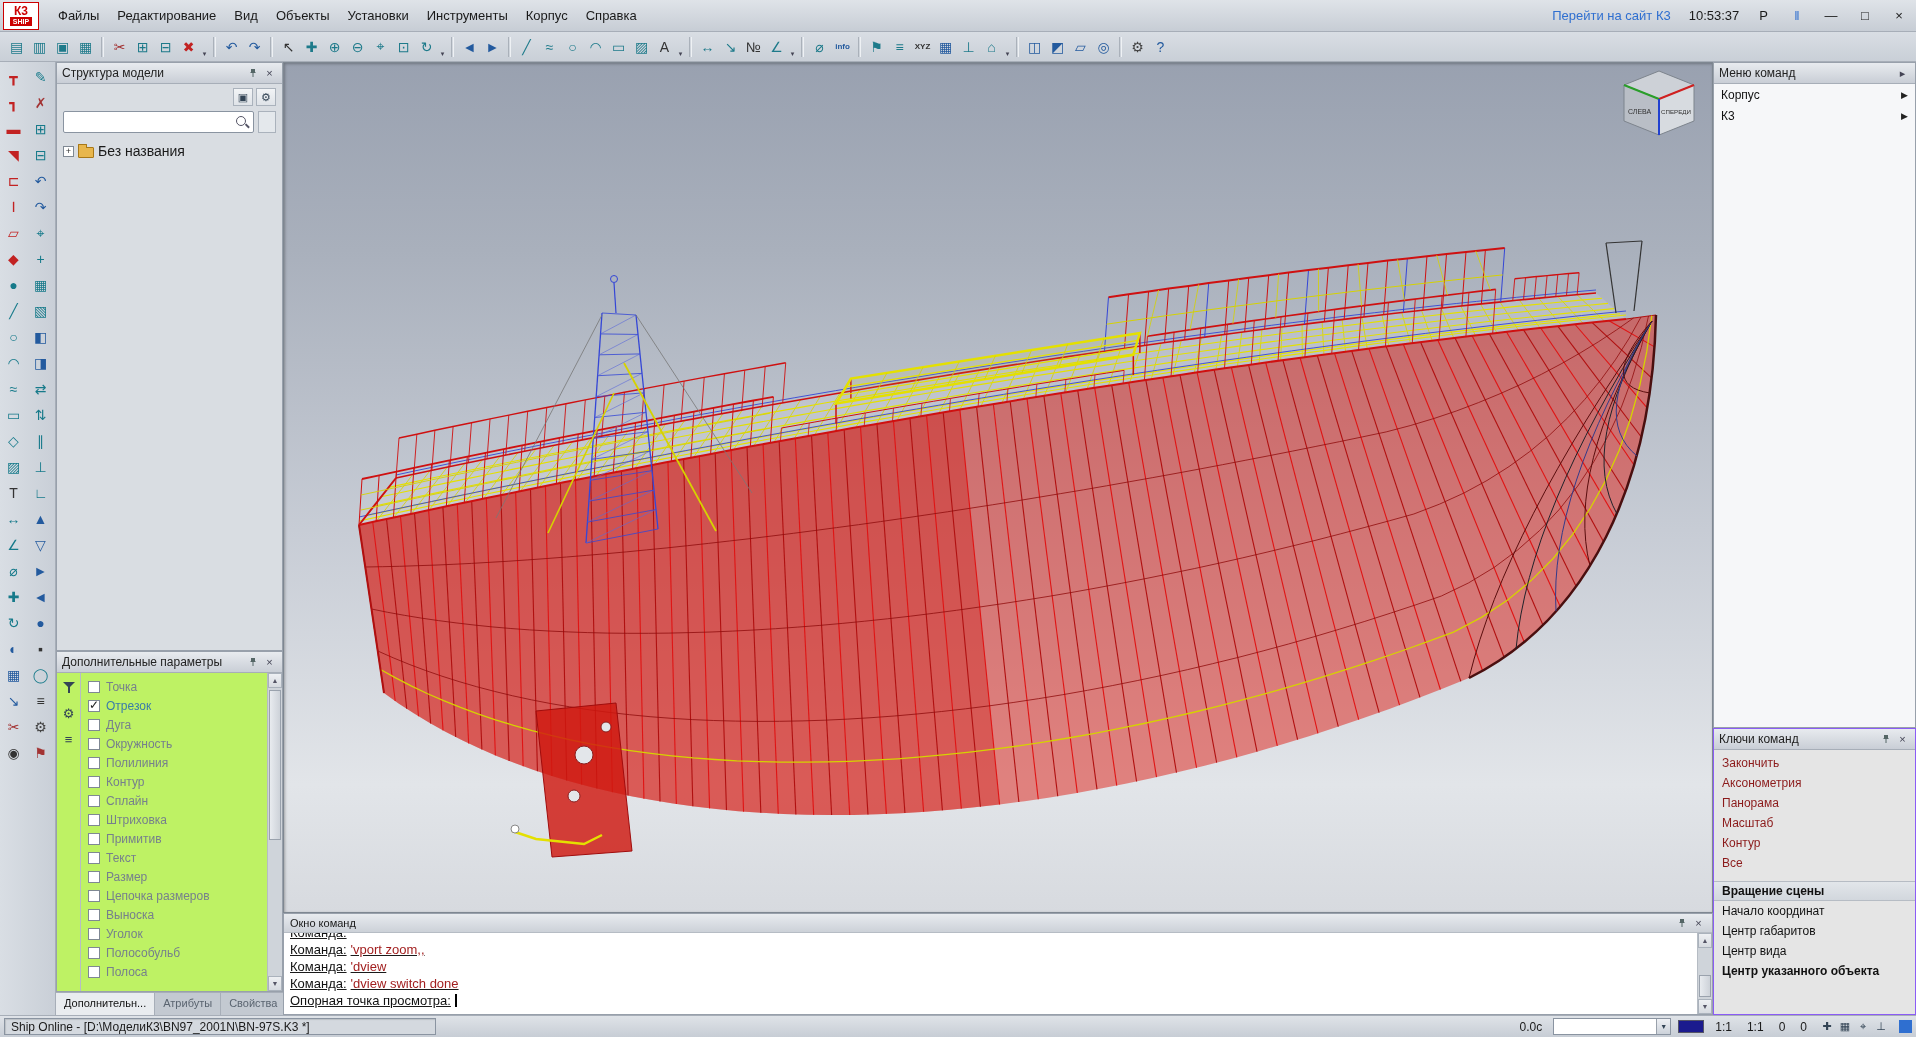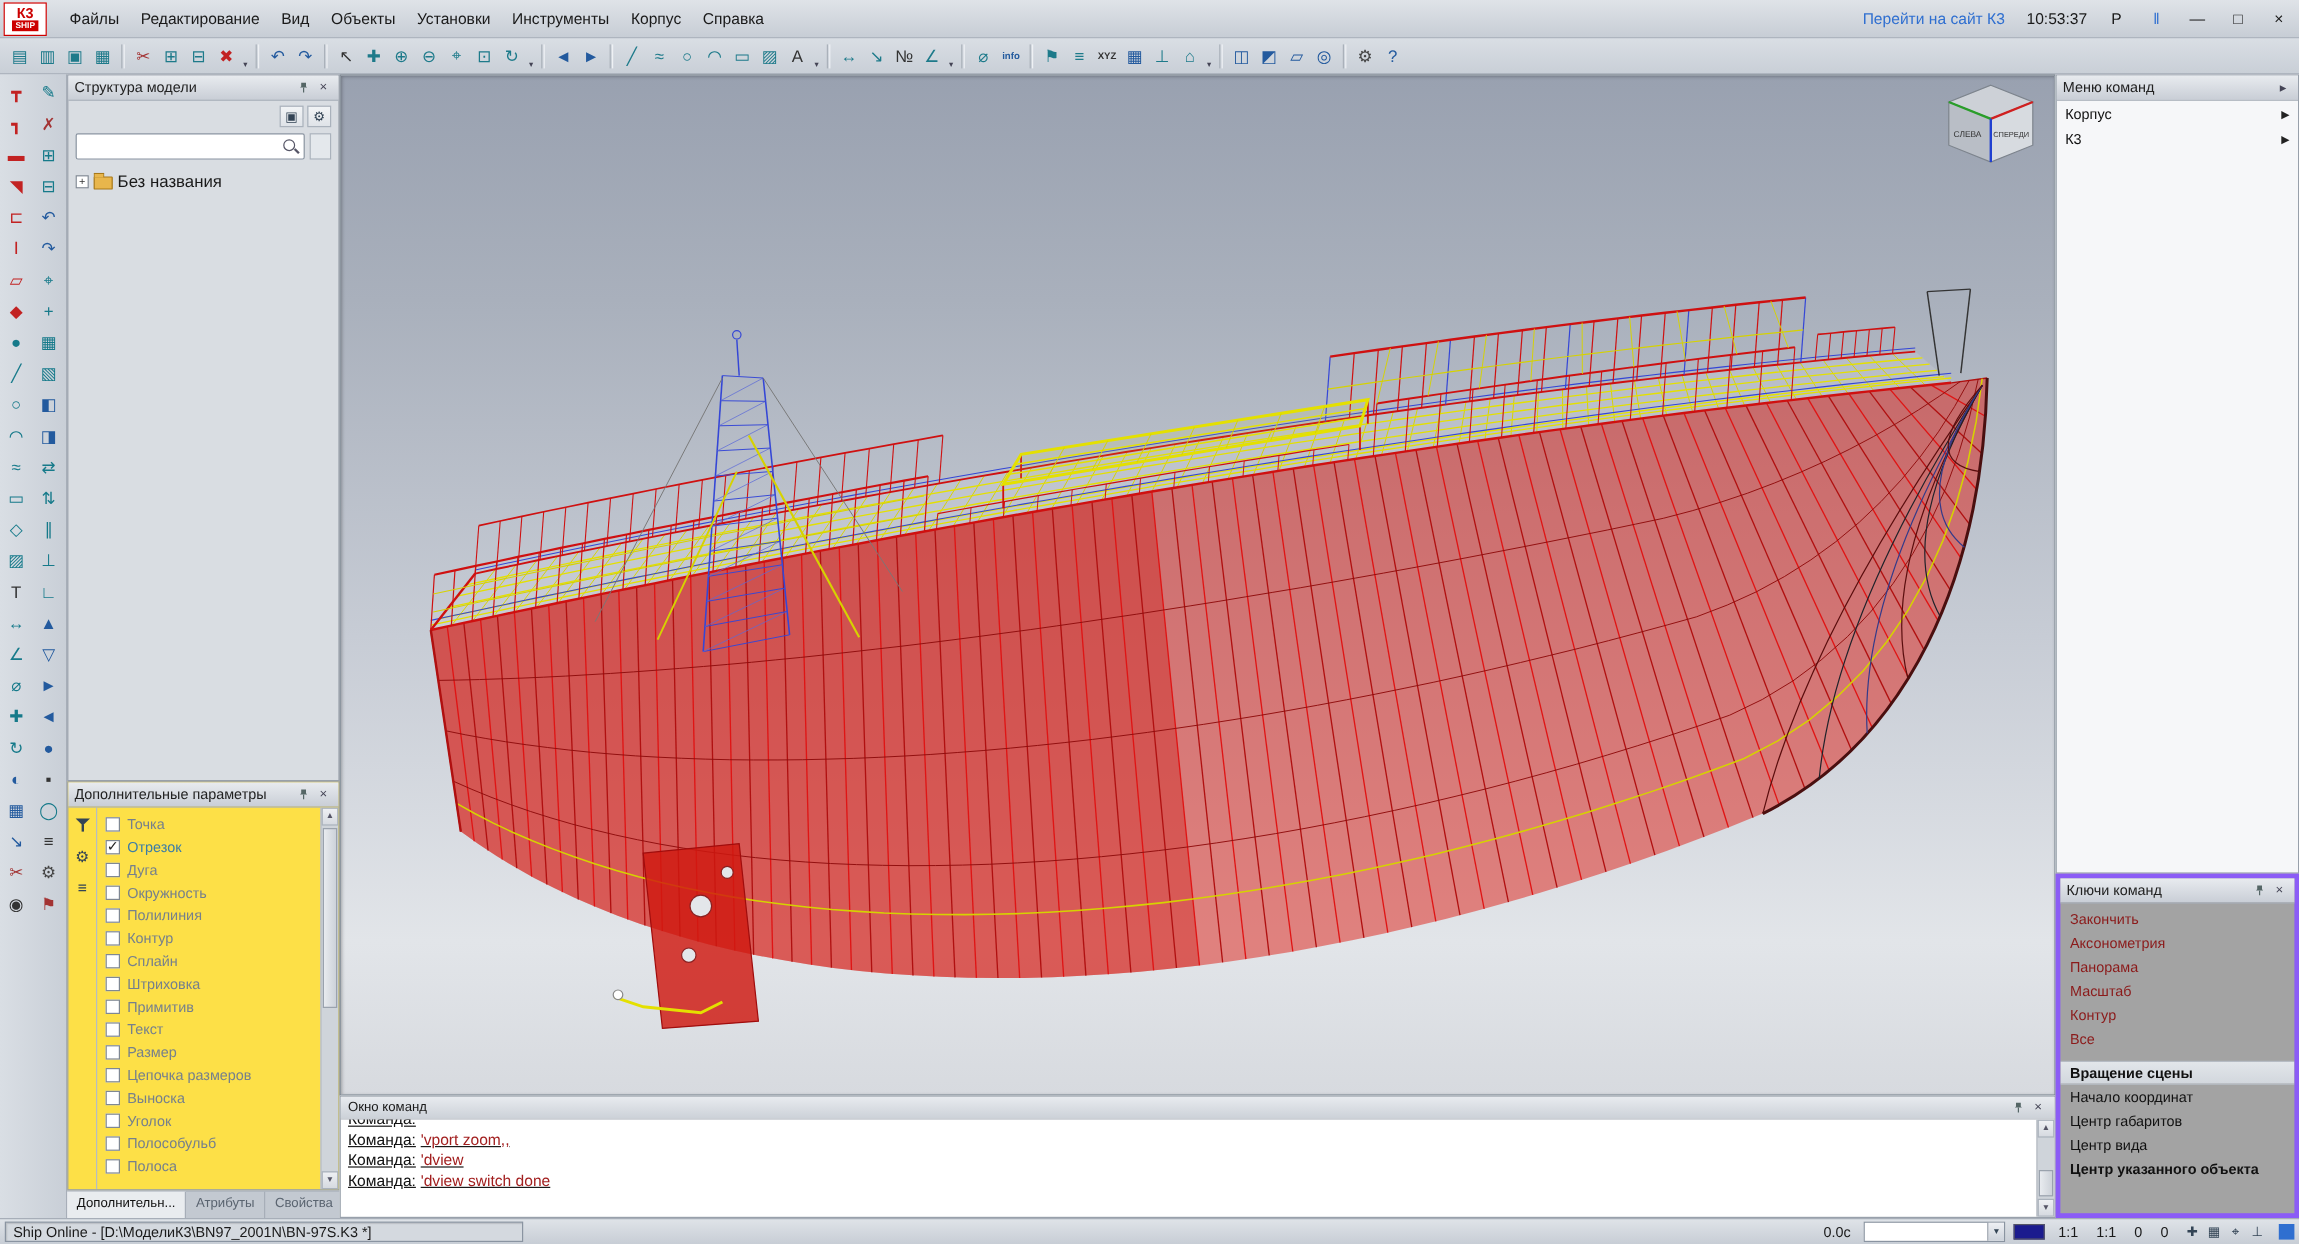--- a/index.html
+++ b/index.html
@@ -45,21 +45,21 @@
   .mag::before{content:'';position:absolute;left:2px;top:2px;width:8px;height:8px;border:1.5px solid #556;border-radius:50%;}
   .mag::after{content:'';position:absolute;left:11px;top:11px;width:5px;height:1.5px;background:#556;transform:rotate(45deg);}
   .sp-extra-btn{width:18px;height:22px;border:1px solid #aab2bc;background:#e4e8ec;flex:none;}
   .tree{padding:6px 6px;}
   .tree-row{display:flex;align-items:center;gap:4px;height:18px;}
   .expander{width:11px;height:11px;border:1px solid #7f8893;background:#fff;font-size:9px;line-height:9px;text-align:center;color:#333;flex:none;}
   .folder{width:16px;height:11px;position:relative;background:#e8b64c;border:1px solid #a87818;border-radius:1px;flex:none;margin-top:2px;}
   .folder::before{content:'';position:absolute;left:-1px;top:-4px;width:7px;height:3px;background:#e8b64c;border:1px solid #a87818;border-bottom:none;border-radius:1px 1px 0 0;}
   .tree-label{font-size:14px;}
 
-  #params-panel{position:absolute;left:0;top:589px;right:0;height:341px;border:1px solid #98a0ab;background:#fde047;display:flex;flex-direction:column;}
+  #params-panel{position:absolute;left:0;top:589px;right:0;height:341px;border:1px solid #98a0ab;background:#bef264;display:flex;flex-direction:column;}
   .pp-body{flex:1;display:flex;overflow:hidden;}
   .pp-strip{width:24px;border-right:1px solid #b6bcc4;display:flex;flex-direction:column;align-items:center;padding-top:5px;gap:8px;}
   .pp-strip-btn{width:18px;height:18px;display:flex;align-items:center;justify-content:center;font-size:13px;color:#345;}
   .funnel{width:14px;height:13px;position:relative;}
   .funnel::before{content:'';position:absolute;top:1px;left:1px;border-left:6px solid transparent;border-right:6px solid transparent;border-top:6px solid #345;}
   .funnel::after{content:'';position:absolute;top:6px;left:6px;width:2px;height:6px;background:#345;}
   .pp-list{flex:1;padding:4px 2px 0 7px;overflow:hidden;}
   .pp-row{display:flex;align-items:center;gap:6px;height:19px;}
   .cb{width:12px;height:12px;border:1px solid #7f8893;background:#fff;position:relative;flex:none;}
   .cb.checked::after{content:'✓';position:absolute;left:0;top:-3px;font-size:12px;color:#222;}
@@ -89,21 +89,21 @@
   .cw-line.clipped{margin-top:-9px;}
   .cw-line .lbl{color:#111;}
   .cw-line .cmd{color:#a21f1f;margin-left:4px;}
   .caret{display:inline-block;width:2px;height:13px;background:#000;vertical-align:-2px;margin-left:4px;}
 
   
   #right-panel{position:absolute;left:1713px;top:62px;width:203px;bottom:22px;background:#cdd3da;}
   #menu-commands{position:absolute;top:0;left:0;right:0;height:666px;border:1px solid #98a0ab;background:#f6f7f9;}
   .mc-row{display:flex;align-items:center;height:21px;padding:0 7px;font-size:12px;color:#111;}
   .mc-row .arr{margin-left:auto;font-size:9px;color:#222;}
-  #keys-panel{position:absolute;top:666px;left:0;right:0;bottom:0;border:4px solid #8b5cf6;background:#a3a3a3;display:flex;flex-direction:column;}
+  #keys-panel{position:absolute;top:666px;left:0;right:0;bottom:0;border:1px solid #8b5cf6;background:#e5e5e5;display:flex;flex-direction:column;}
   .keys-list{flex:1;padding-top:3px;overflow:hidden;}
   .key-row{height:20px;display:flex;align-items:center;padding:0 8px;font-size:12px;color:#8b1a1a;}
   .key-row.section{color:#111;font-weight:bold;background:linear-gradient(#e2e6ea,#d2d7dd);border-top:1px solid #b6bcc4;border-bottom:1px solid #b6bcc4;margin-top:8px;}
   .key-row.plain{color:#111;}
   .key-row.bold{color:#111;font-weight:bold;}
 
   
   #status-bar{position:absolute;left:0;bottom:0;width:100%;height:22px;background:linear-gradient(#dfe3e8,#c7cdd5);border-top:1px solid #a7aeb8;display:flex;align-items:center;padding:0 4px;gap:7px;font-size:12px;}
   .sb-left{flex:none;width:432px;height:17px;border:1px solid #8a94a1;background:#d4d9df;display:flex;align-items:center;padding:0 6px;box-shadow:inset 1px 1px 1px rgba(0,0,0,0.12);white-space:nowrap;overflow:hidden;}
   .sb-field{height:17px;display:flex;align-items:center;padding:0 4px;}
@@ -757,20 +757,21 @@
         </svg>
       </span>
     <span class="ph-btn">×</span>
   </div>
   <div class="cw-body">
     <div class="cw-lines" id="cmd-lines">
         <div class="cw-line clipped"><span class="lbl">Команда:</span></div>
         <div class="cw-line"><span class="lbl">Команда:</span><span class="cmd">'vport zoom,,</span></div>
         <div class="cw-line"><span class="lbl">Команда:</span><span class="cmd">'dview</span></div>
         <div class="cw-line"><span class="lbl">Команда:</span><span class="cmd">'dview switch done</span></div>
+        <div class="cw-line"><span class="lbl">Опорная точка просмотра:</span><span class="caret"></span></div>
       </div>
     <div class="vscroll">
       <span class="vs-btn">▲</span>
       <span class="vs-track">
           <span class="vs-thumb" style="bottom:2px;height:22px;"></span>
         </span>
       <span class="vs-btn">▼</span>
     </div>
   </div>
 </div>

